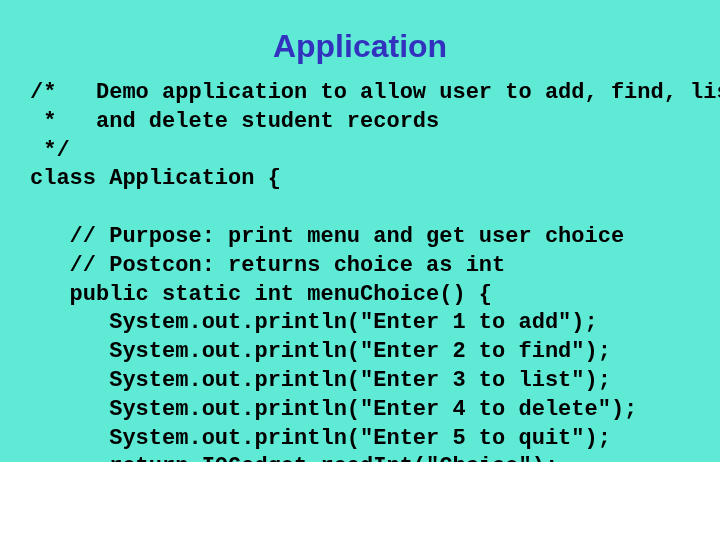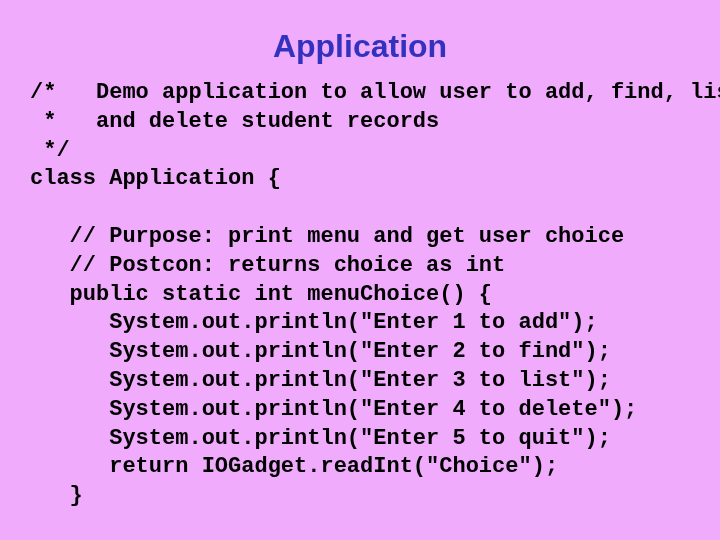--- a/index.html
+++ b/index.html
@@ -3,22 +3,22 @@
 <meta charset="utf-8">
 <style>
   html, body {
     margin: 0;
     padding: 0;
     background: #ffffff;
   }
   .slide {
     position: relative;
     width: 720px;
-    height: 540px;
-    background: #f0abfc;
+    height: 462px;
+    background: #5eead4;
     overflow: hidden;
     font-family: "Liberation Sans", sans-serif;
   }
   .title {
     position: absolute;
     top: 28px;
     left: 0;
     width: 720px;
     text-align: center;
     font-family: "Liberation Sans", sans-serif;

